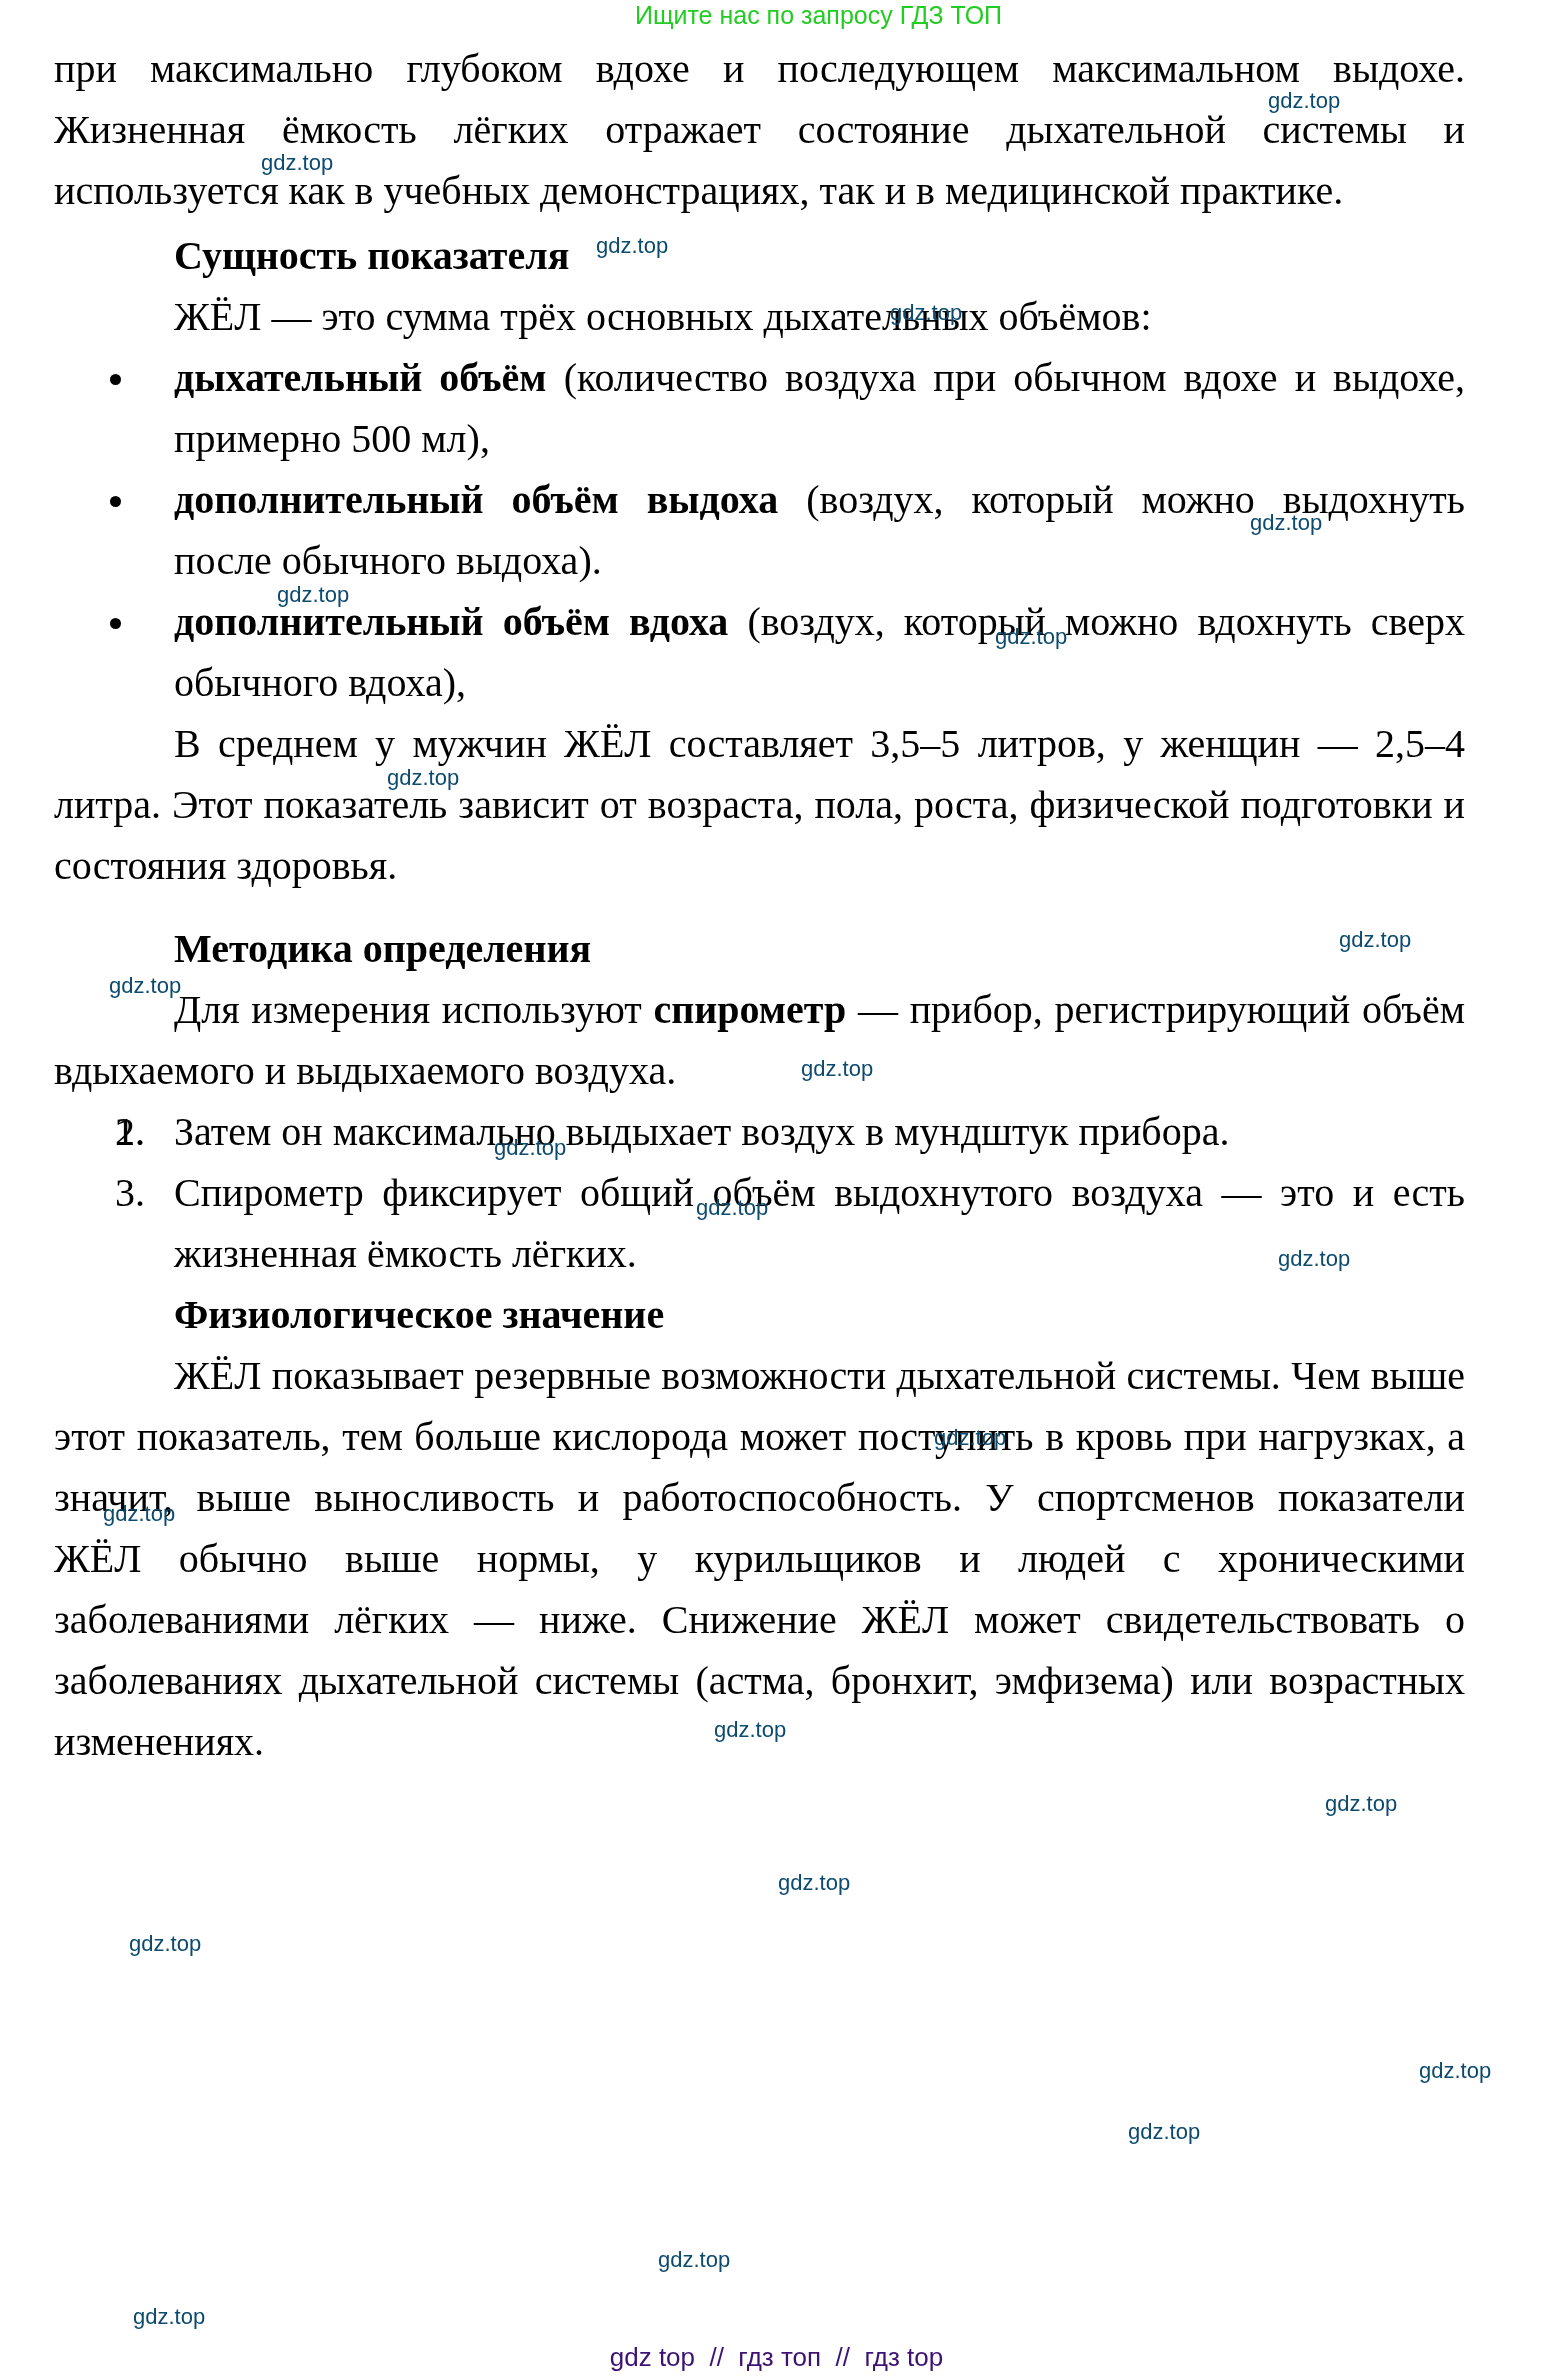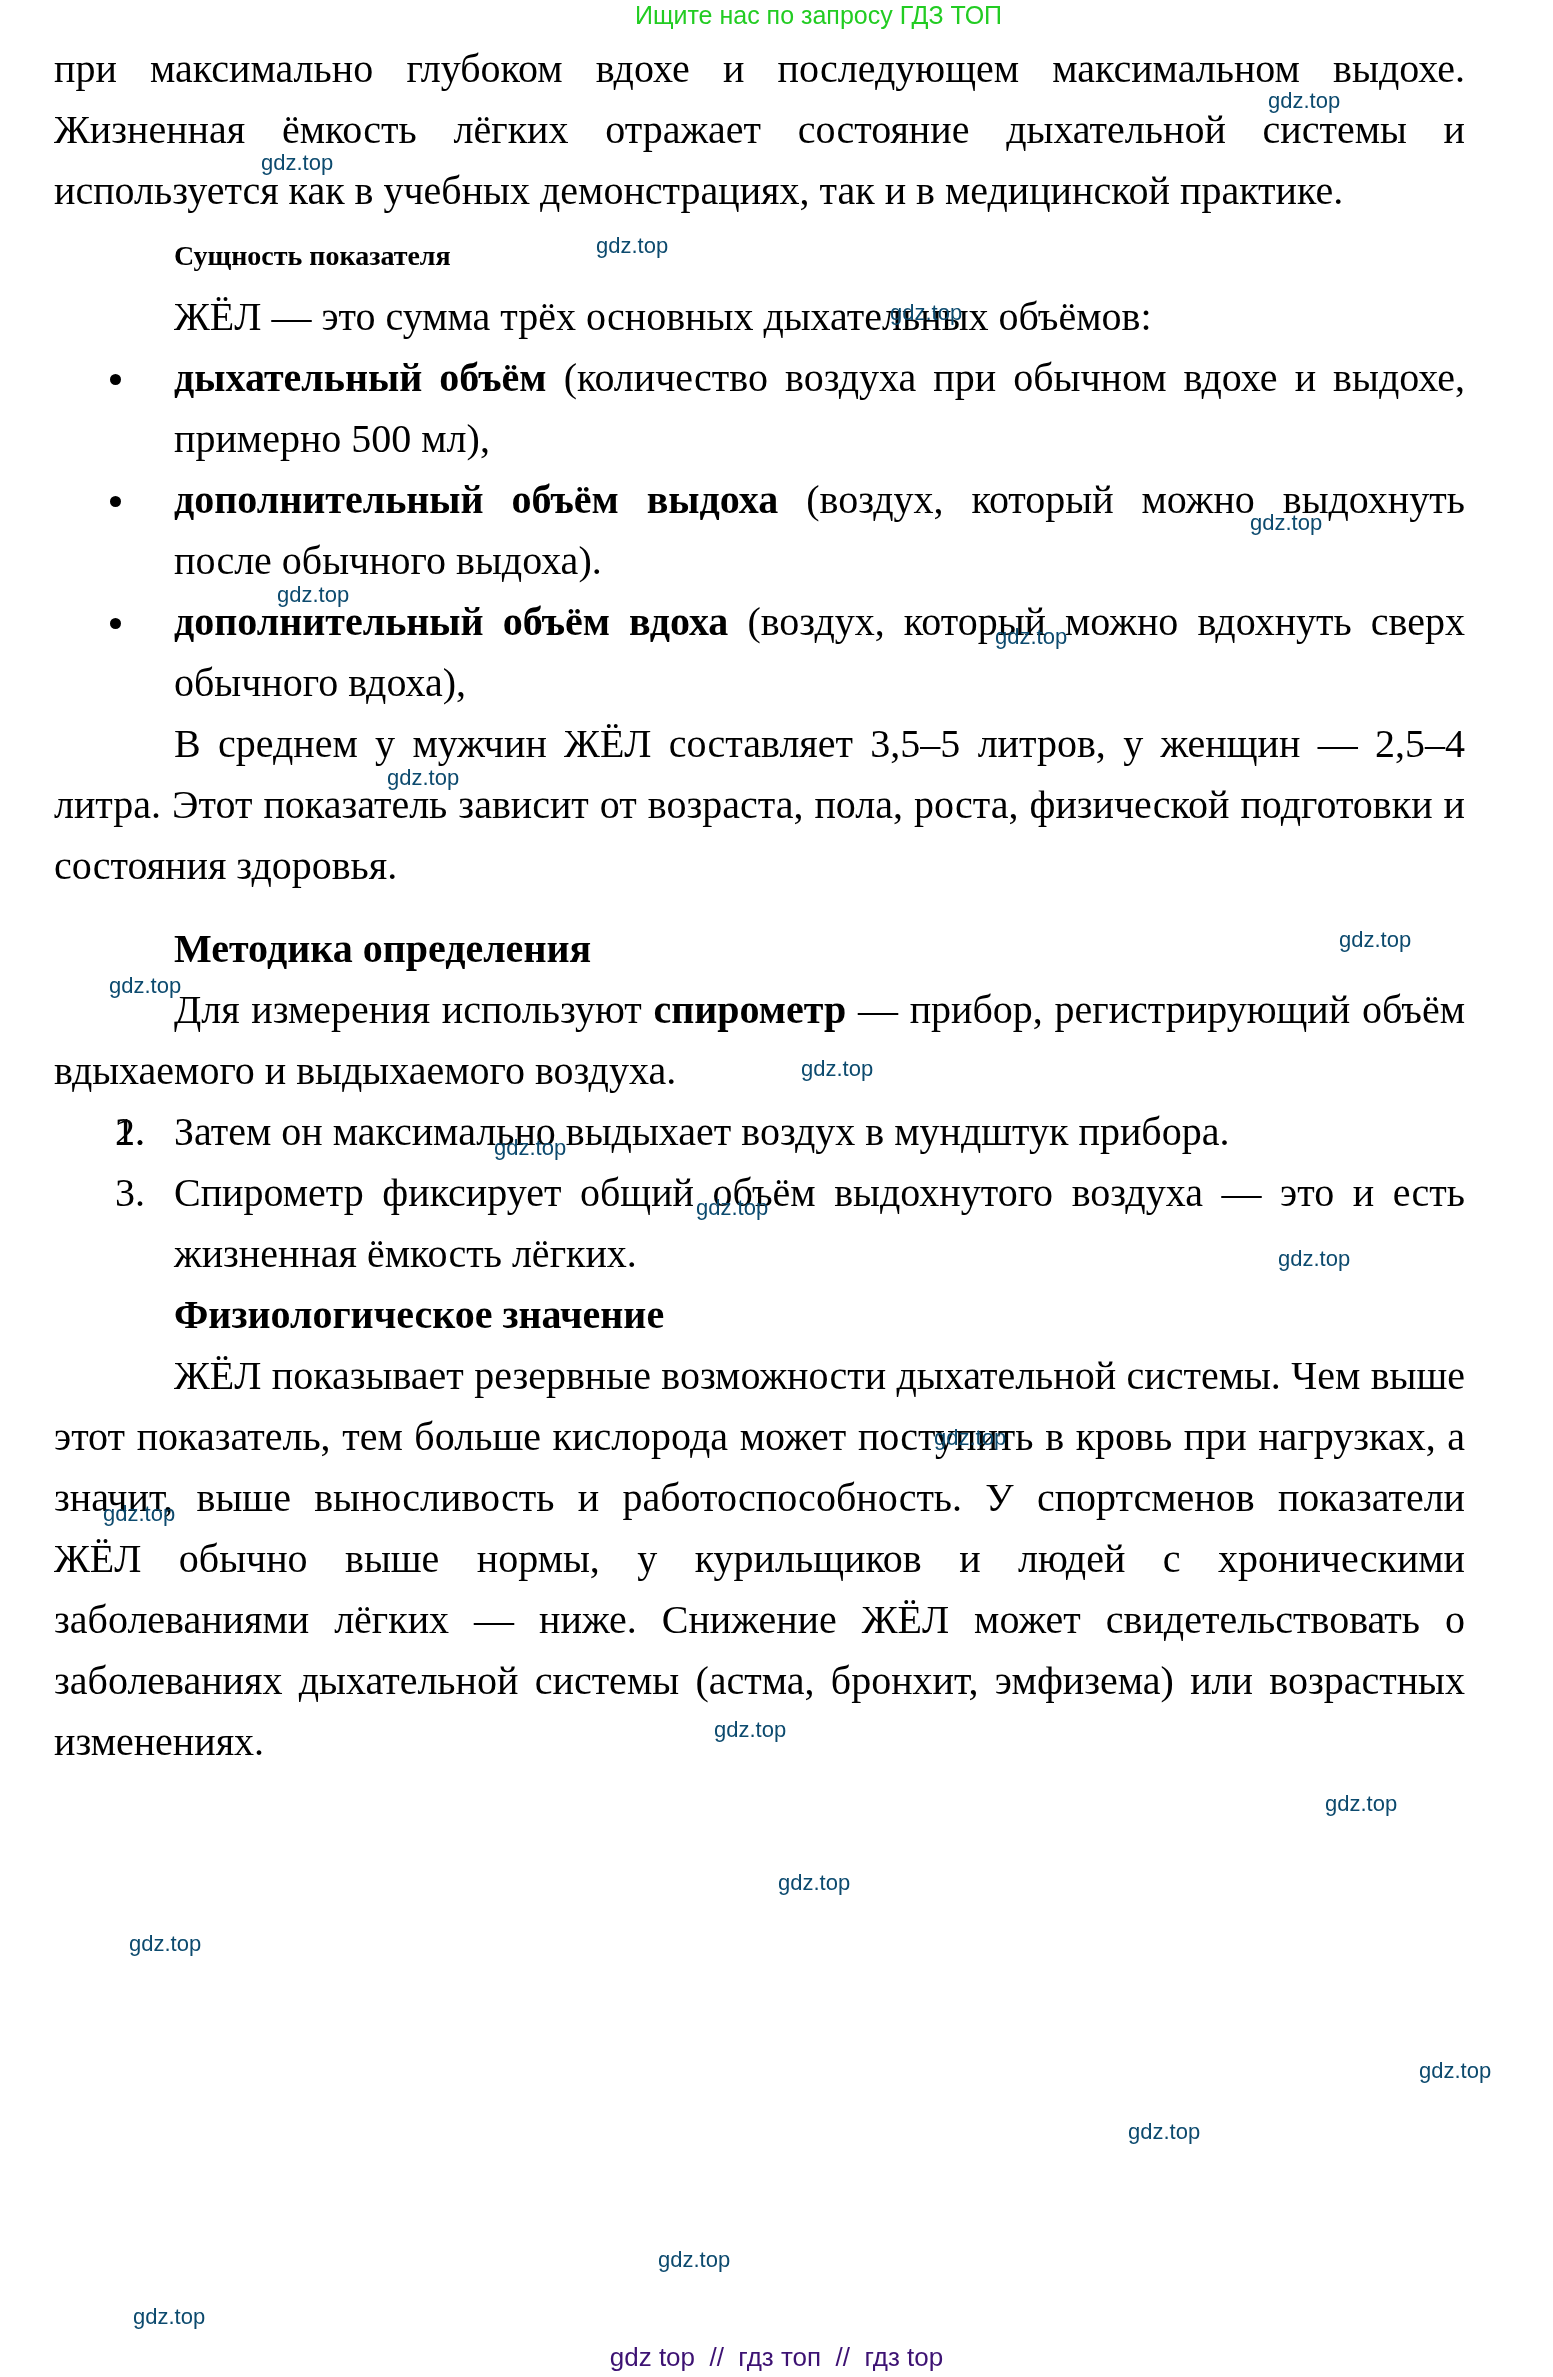--- a/index.html
+++ b/index.html
@@ -48,21 +48,21 @@
 </head>
 <body>
 
 <div class="top-banner">Ищите нас по запросу ГДЗ ТОП</div>
 
 <div class="content">
 
   <p class="p">при максимально глубоком вдохе и последующем максимальном выдохе. Жизненная ёмкость лёгких отражает состояние дыхательной системы и используется как в учебных демонстрациях, так и в медицинской практике.</p>
 
   <div class="gap"></div>
-  <h2 class="heading" style="font-size:28px;line-height:61px;">Сущность показателя</h2>
+  <h2 class="heading" style="font-size:40px;line-height:61px;">Сущность показателя</h2>
   <p class="p indent">ЖЁЛ — это сумма трёх основных дыхательных объёмов:</p>
 
   <ul class="bullets">
     <li class="li">
       <span class="bullet-marker"></span>
       <b>дыхательный объём</b><span> (количество воздуха при обычном вдохе и выдохе, примерно 500 мл),</span>
     </li>
     <li class="li">
       <span class="bullet-marker"></span>
       <b>дополнительный объём выдоха</b><span> (воздух, который можно выдохнуть после обычного выдоха).</span>

